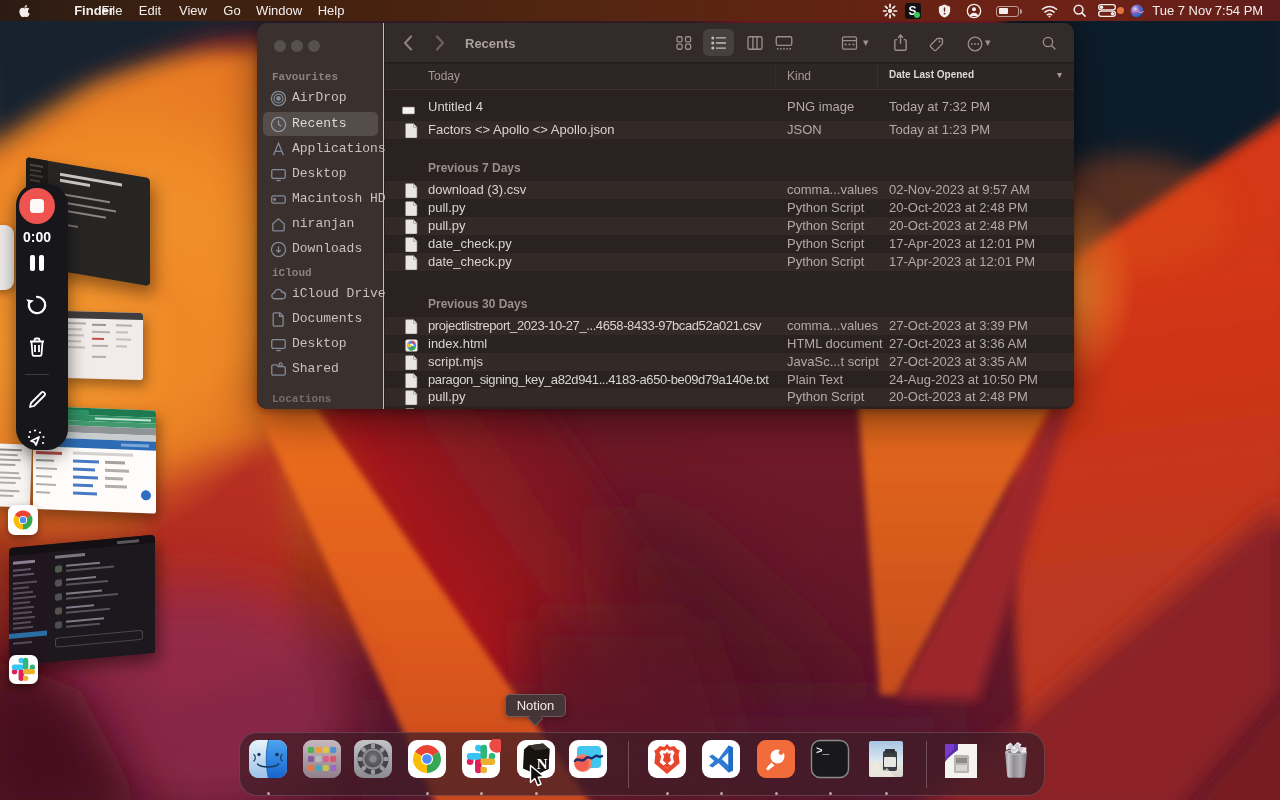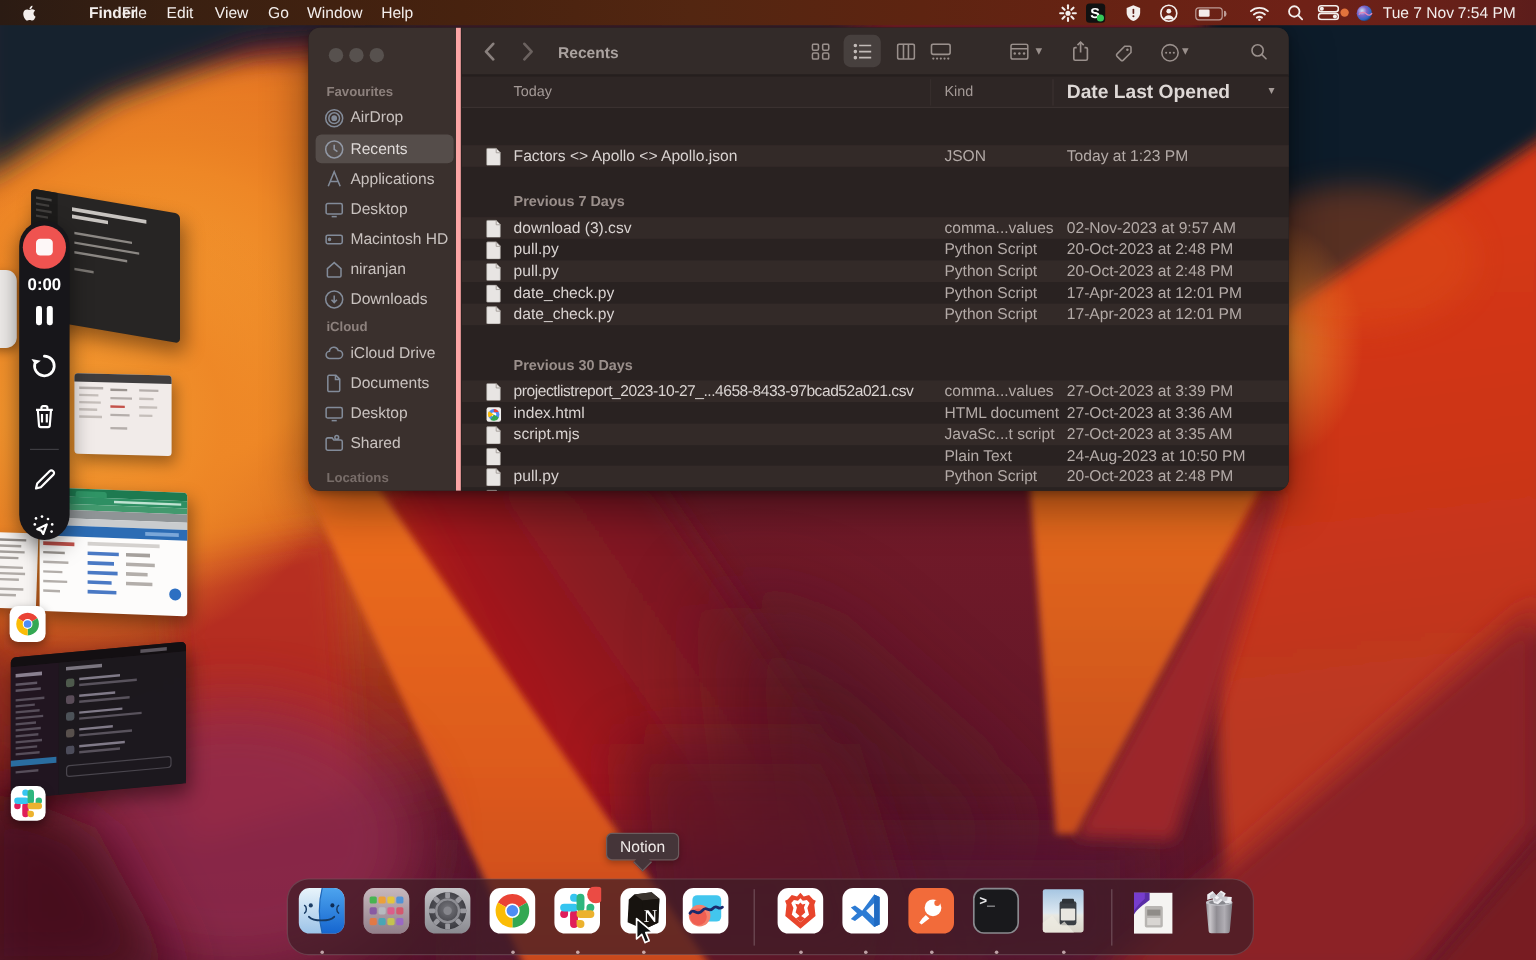--- a/index.html
+++ b/index.html
@@ -9,40 +9,40 @@
   #wall{position:absolute;left:0;top:0;width:1280px;height:800px;z-index:0;}
   
   #menubar{position:absolute;left:0;top:0;width:1280px;height:21px;z-index:30;
     background:linear-gradient(90deg,#2b1b13 0%,#3a2011 12%,#47220f 30%,#532611 45%,#5e2411 60%,#692214 75%,#6f2117 85%,#662019 95%,#5c1d1b 100%);
     color:#f3eeec;font-size:13px;}
   .mitem{position:absolute;top:0;height:21px;line-height:21px;transform:translateX(-50%);white-space:nowrap;}
   
   #finder{position:absolute;left:257px;top:23px;width:817px;height:386px;z-index:20;
     border-radius:10px;box-shadow:0 12px 38px rgba(0,0,0,.44), 0 2px 8px rgba(0,0,0,.3);
     overflow:hidden;background:#282120;}
-  #sidebar{position:absolute;left:0;top:0;width:127px;height:386px;background:#3a302d;border-right:4px solid #fca5a5;}
+  #sidebar{position:absolute;left:0;top:0;width:127px;height:386px;background:#3a302d;border-right:1px solid #fca5a5;font-family:Liberation Mono, monospace;}
   #fheader{position:absolute;left:128px;top:0;width:689px;height:40px;background:#332b29;border-bottom:1px solid #221c1b;}
   #fcolhead{position:absolute;left:128px;top:41px;width:689px;height:26px;background:#2e2625;border-bottom:1px solid #3a3130;}
   #fcontent{position:absolute;left:128px;top:67px;width:689px;height:319px;background:#292221;}
   .srow{position:absolute;left:7px;width:113px;height:24px;line-height:24px;color:#c9c2bf;font-size:13px;white-space:nowrap;}
   .shead{position:absolute;left:15px;color:#8d817d;font-size:11px;font-weight:bold;}
   .sic{position:absolute;left:6px;top:4px;width:17px;height:17px;opacity:.88;}
   .stx{position:absolute;left:28px;top:0;}
   .frow{position:absolute;left:0;width:689px;height:18px;line-height:18px;font-size:13px;color:#d9d3d1;white-space:nowrap;}
   .frow .kind,.frow .date{position:absolute;top:0;color:#b3aaa7;}
   .frow .kind{left:402px;}
   .frow .date{left:504px;}
   .frow .nm{position:absolute;left:43px;top:0;}
   .frow .fic{position:absolute;left:20px;top:2px;width:13px;height:15px;}
   .stripe{background:#332a28;}
   .ghead{position:absolute;left:43px;color:#9a8f8b;font-size:12px;font-weight:bold;}
   
   .badge{position:absolute;border-radius:7px;background:#fff;box-shadow:0 3px 8px rgba(0,0,0,.4);z-index:12;}
   
-  #rectool{position:absolute;left:16px;top:184px;width:42px;height:266px;background:#17161a;border-radius:21px;z-index:15;
+  #rectool{position:absolute;left:16px;top:184px;width:52px;height:266px;background:#17161a;border-radius:21px;z-index:15;
     box-shadow:0 6px 18px rgba(0,0,0,.5);}
   
   #dock{position:absolute;left:239px;top:732px;width:806px;height:64px;z-index:30;
     background:rgba(64,29,39,.72);border:1px solid rgba(255,255,255,.15);border-radius:18px;}
   .dicon{position:absolute;top:6px;width:40px;height:40px;}
   .ddot{position:absolute;top:58.5px;width:3.5px;height:3.5px;border-radius:50%;background:rgba(255,235,235,.65);}
   .dsep{position:absolute;top:8px;width:1px;height:47px;background:rgba(255,255,255,.22);}
   #tooltip{position:absolute;left:505px;top:694px;width:61px;height:23px;z-index:40;
     background:#453539;border:1px solid #6b5c5e;border-radius:5px;color:#f0ebe9;font-size:13px;
     text-align:center;line-height:21px;box-shadow:0 2px 6px rgba(0,0,0,.3);}
@@ -601,34 +601,42 @@
     <svg class="abs" style="left:656px;top:12px;" width="16" height="16" viewBox="0 0 24 24">
         <g fill="none" stroke="#9a908c" stroke-width="2">
           <circle cx="10.5" cy="10.5" r="7"></circle>
           <line x1="15.8" y1="15.8" x2="21" y2="21" stroke-linecap="round"></line>
         </g>
       </svg>
   </div>
   <div id="fcolhead">
     <span class="abs" style="left:43px;top:5px;font-size:12px;color:#a49a97;">Today</span>
     <span class="abs" style="left:402px;top:5px;font-size:12px;color:#a49a97;">Kind</span>
-    <span class="abs" style="left:504px;top:5px;font-size:16px;color:#ded8d6;font-weight:bold;">Date Last Opened</span>
+    <span class="abs" style="left:504px;top:5px;font-size:10px;color:#ded8d6;font-weight:bold;">Date Last Opened</span>
     <span class="abs" style="left:672px;top:5px;font-size:10px;color:#a49a97;">▾</span>
     <div class="abs" style="left:492px;top:2px;width:1px;height:22px;background:#3a3130;"></div>
     <div class="abs" style="left:390px;top:2px;width:1px;height:22px;background:#362d2c;"></div>
   </div>
   <div id="fcontent">
     <svg width="0" height="0">
         <defs>
       <g id="pageic">
             <path d="M1.5 0.5h7l3.5 3.5v10a1 1 0 0 1-1 1h-9.5a1 1 0 0 1-1-1v-12.5a1 1 0 0 1 1-1z" fill="#e8e5e3" stroke="#8a8480" stroke-width=".6"></path>
             <path d="M8.5 0.5v3.8h3.8" fill="none" stroke="#9a948f" stroke-width=".7"></path>
           </g>
     </defs>
       </svg>
+    <div class="frow" style="top:8px;">
+        <svg class="fic" style="top:5px;left:17px;" width="17" height="10" viewBox="0 0 17 10">
+          <rect x="0.5" y="0.5" width="16" height="9" rx="1.2" fill="#f5f3f1" stroke="#8a8480" stroke-width=".8"></rect>
+        </svg>
+        <span class="nm">Untitled 4</span>
+        <span class="kind">PNG image</span>
+        <span class="date">Today at 7:32 PM</span>
+      </div>
     <div class="frow stripe" style="top:31px;">
         <svg class="fic" width="13" height="15" viewBox="0 0 13 15">
           <use href="#pageic"></use>
         </svg>
         <span class="nm">Factors &lt;&gt; Apollo &lt;&gt; Apollo.json</span>
         <span class="kind">JSON</span>
         <span class="date">Today at 1:23 PM</span>
       </div>
     <div class="ghead" style="top:71px;">Previous 7 Days</div>
     <div class="frow stripe" style="top:91.3px;">
@@ -698,20 +706,21 @@
           <use href="#pageic"></use>
         </svg>
         <span class="nm">script.mjs</span>
         <span class="kind">JavaSc...t script</span>
         <span class="date">27-Oct-2023 at 3:35 AM</span>
       </div>
     <div class="frow" style="top:280.6px;">
         <svg class="fic" width="13" height="15" viewBox="0 0 13 15">
           <use href="#pageic"></use>
         </svg>
+        <span class="nm" style="letter-spacing:-0.4px;">paragon_signing_key_a82d941...4183-a650-be09d79a140e.txt</span>
         <span class="kind">Plain Text</span>
         <span class="date">24-Aug-2023 at 10:50 PM</span>
       </div>
     <div class="frow stripe" style="top:298.4px;">
         <svg class="fic" width="13" height="15" viewBox="0 0 13 15">
           <use href="#pageic"></use>
         </svg>
         <span class="nm">pull.py</span>
         <span class="kind">Python Script</span>
         <span class="date">20-Oct-2023 at 2:48 PM</span>

